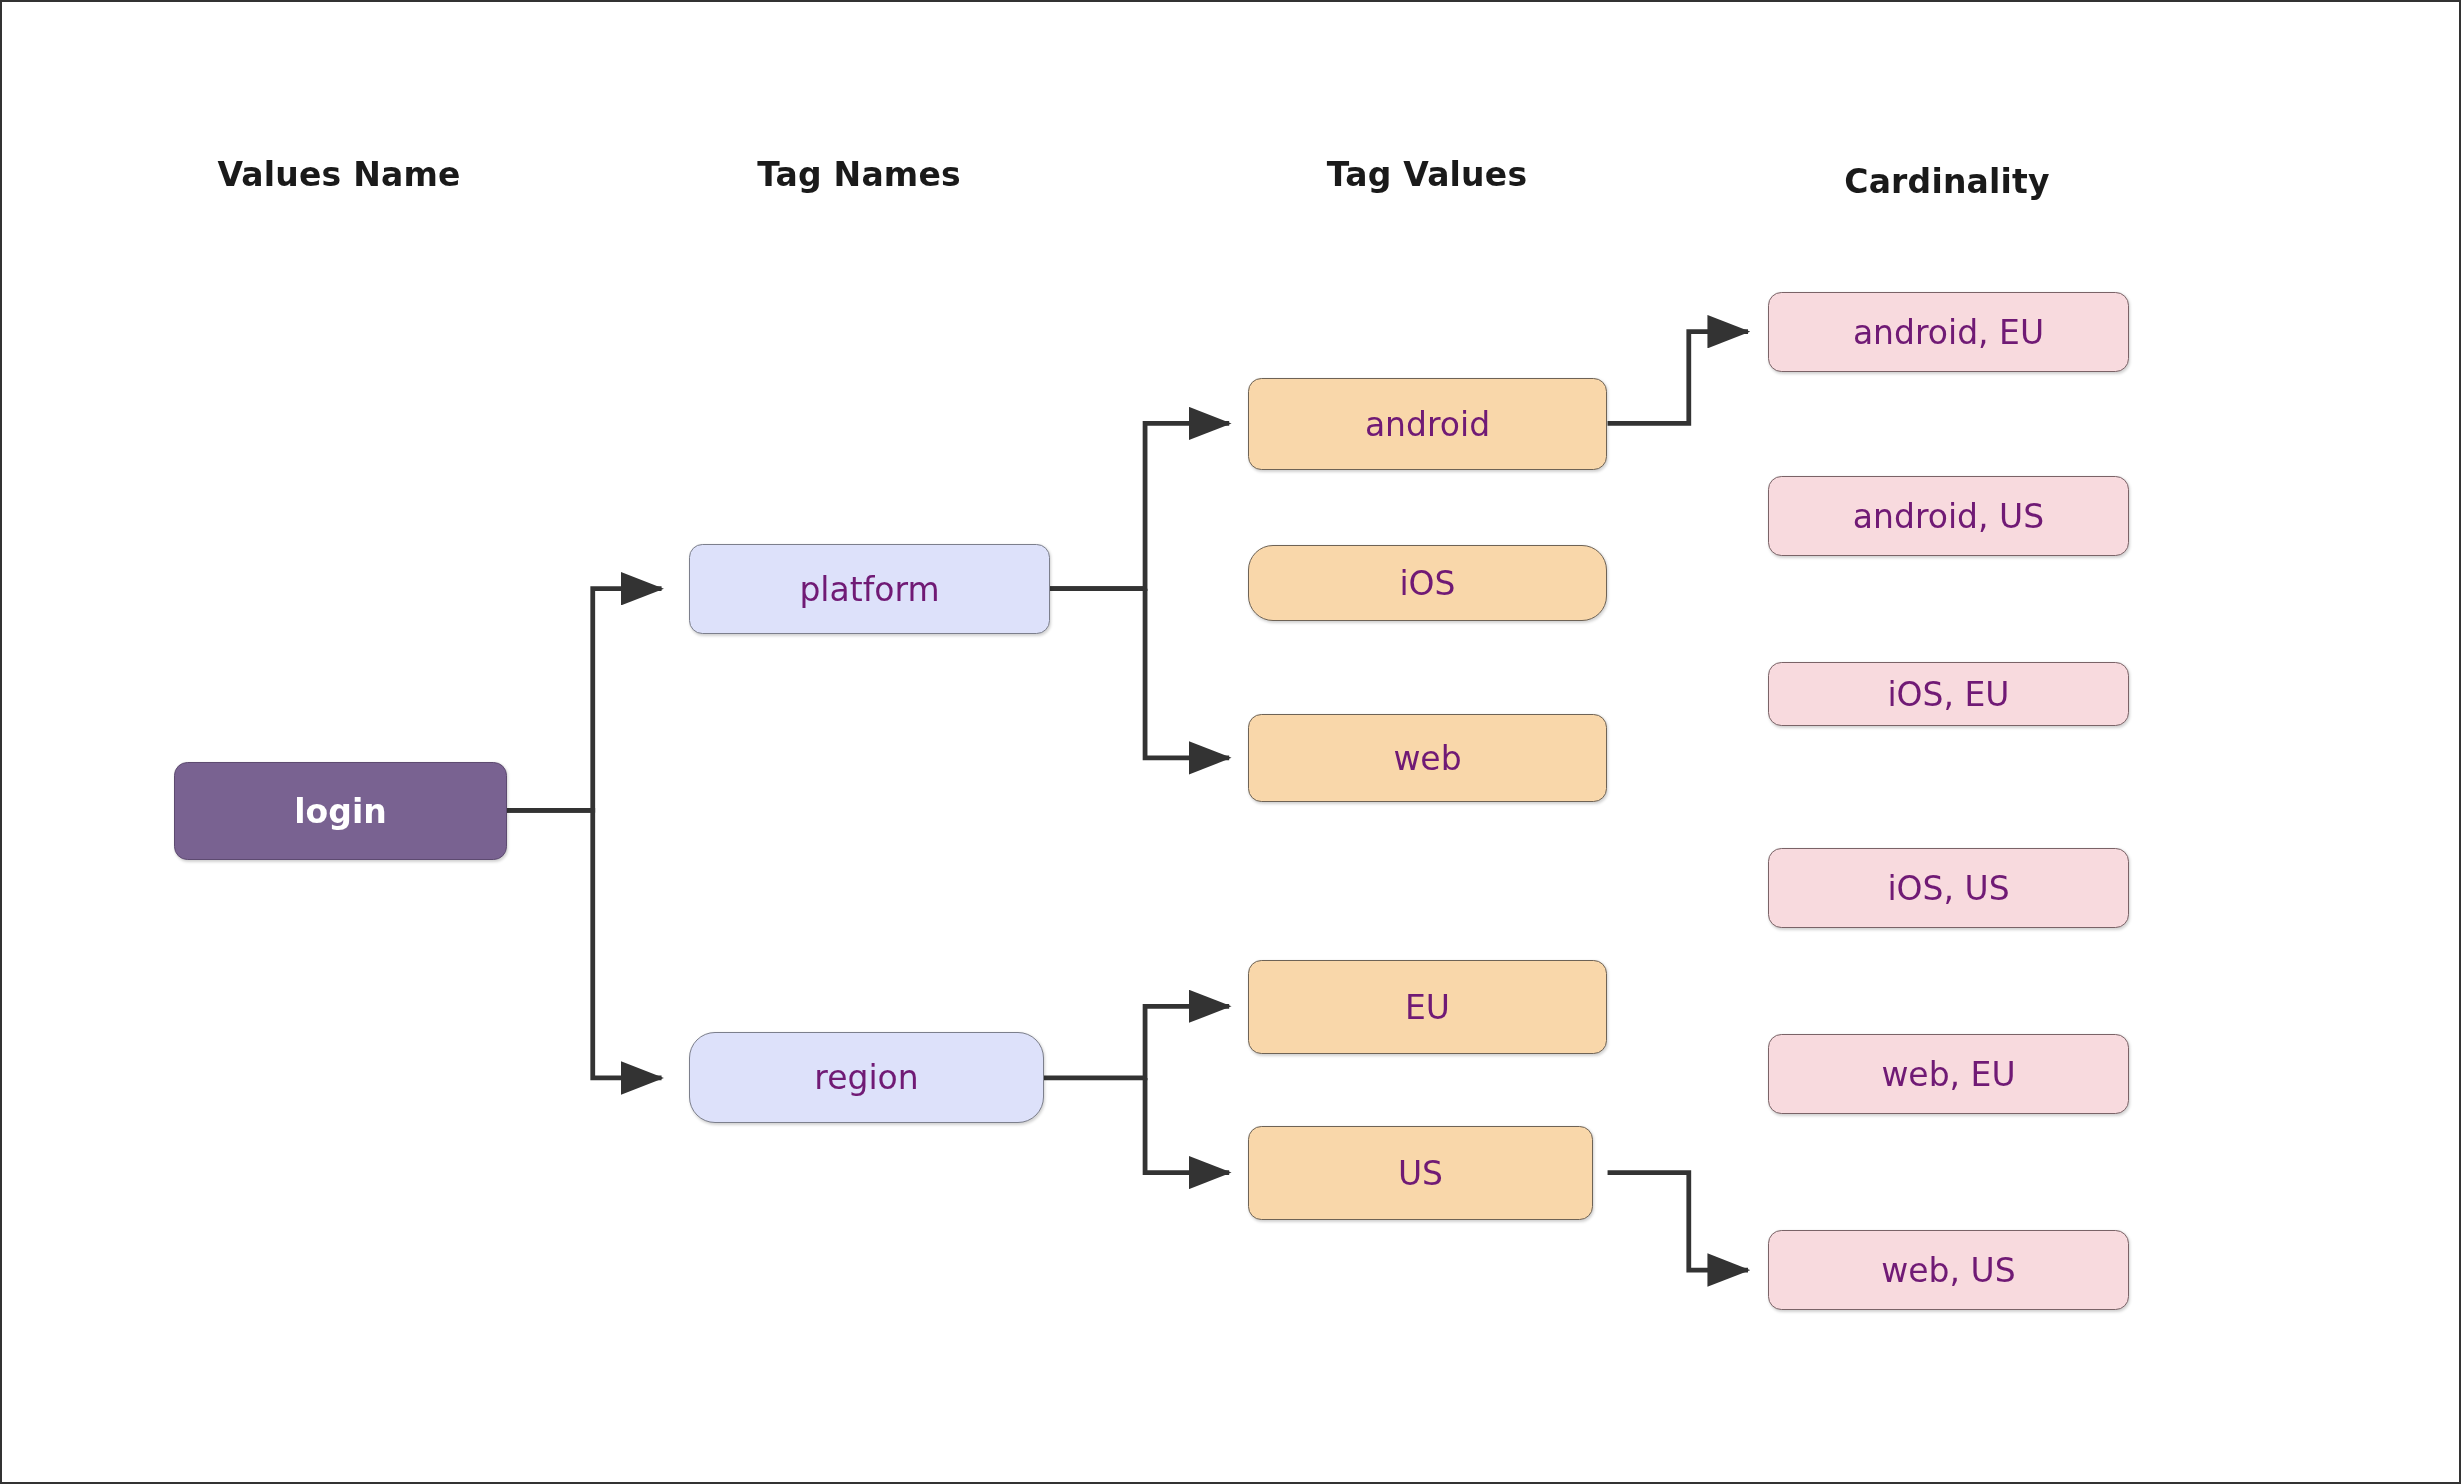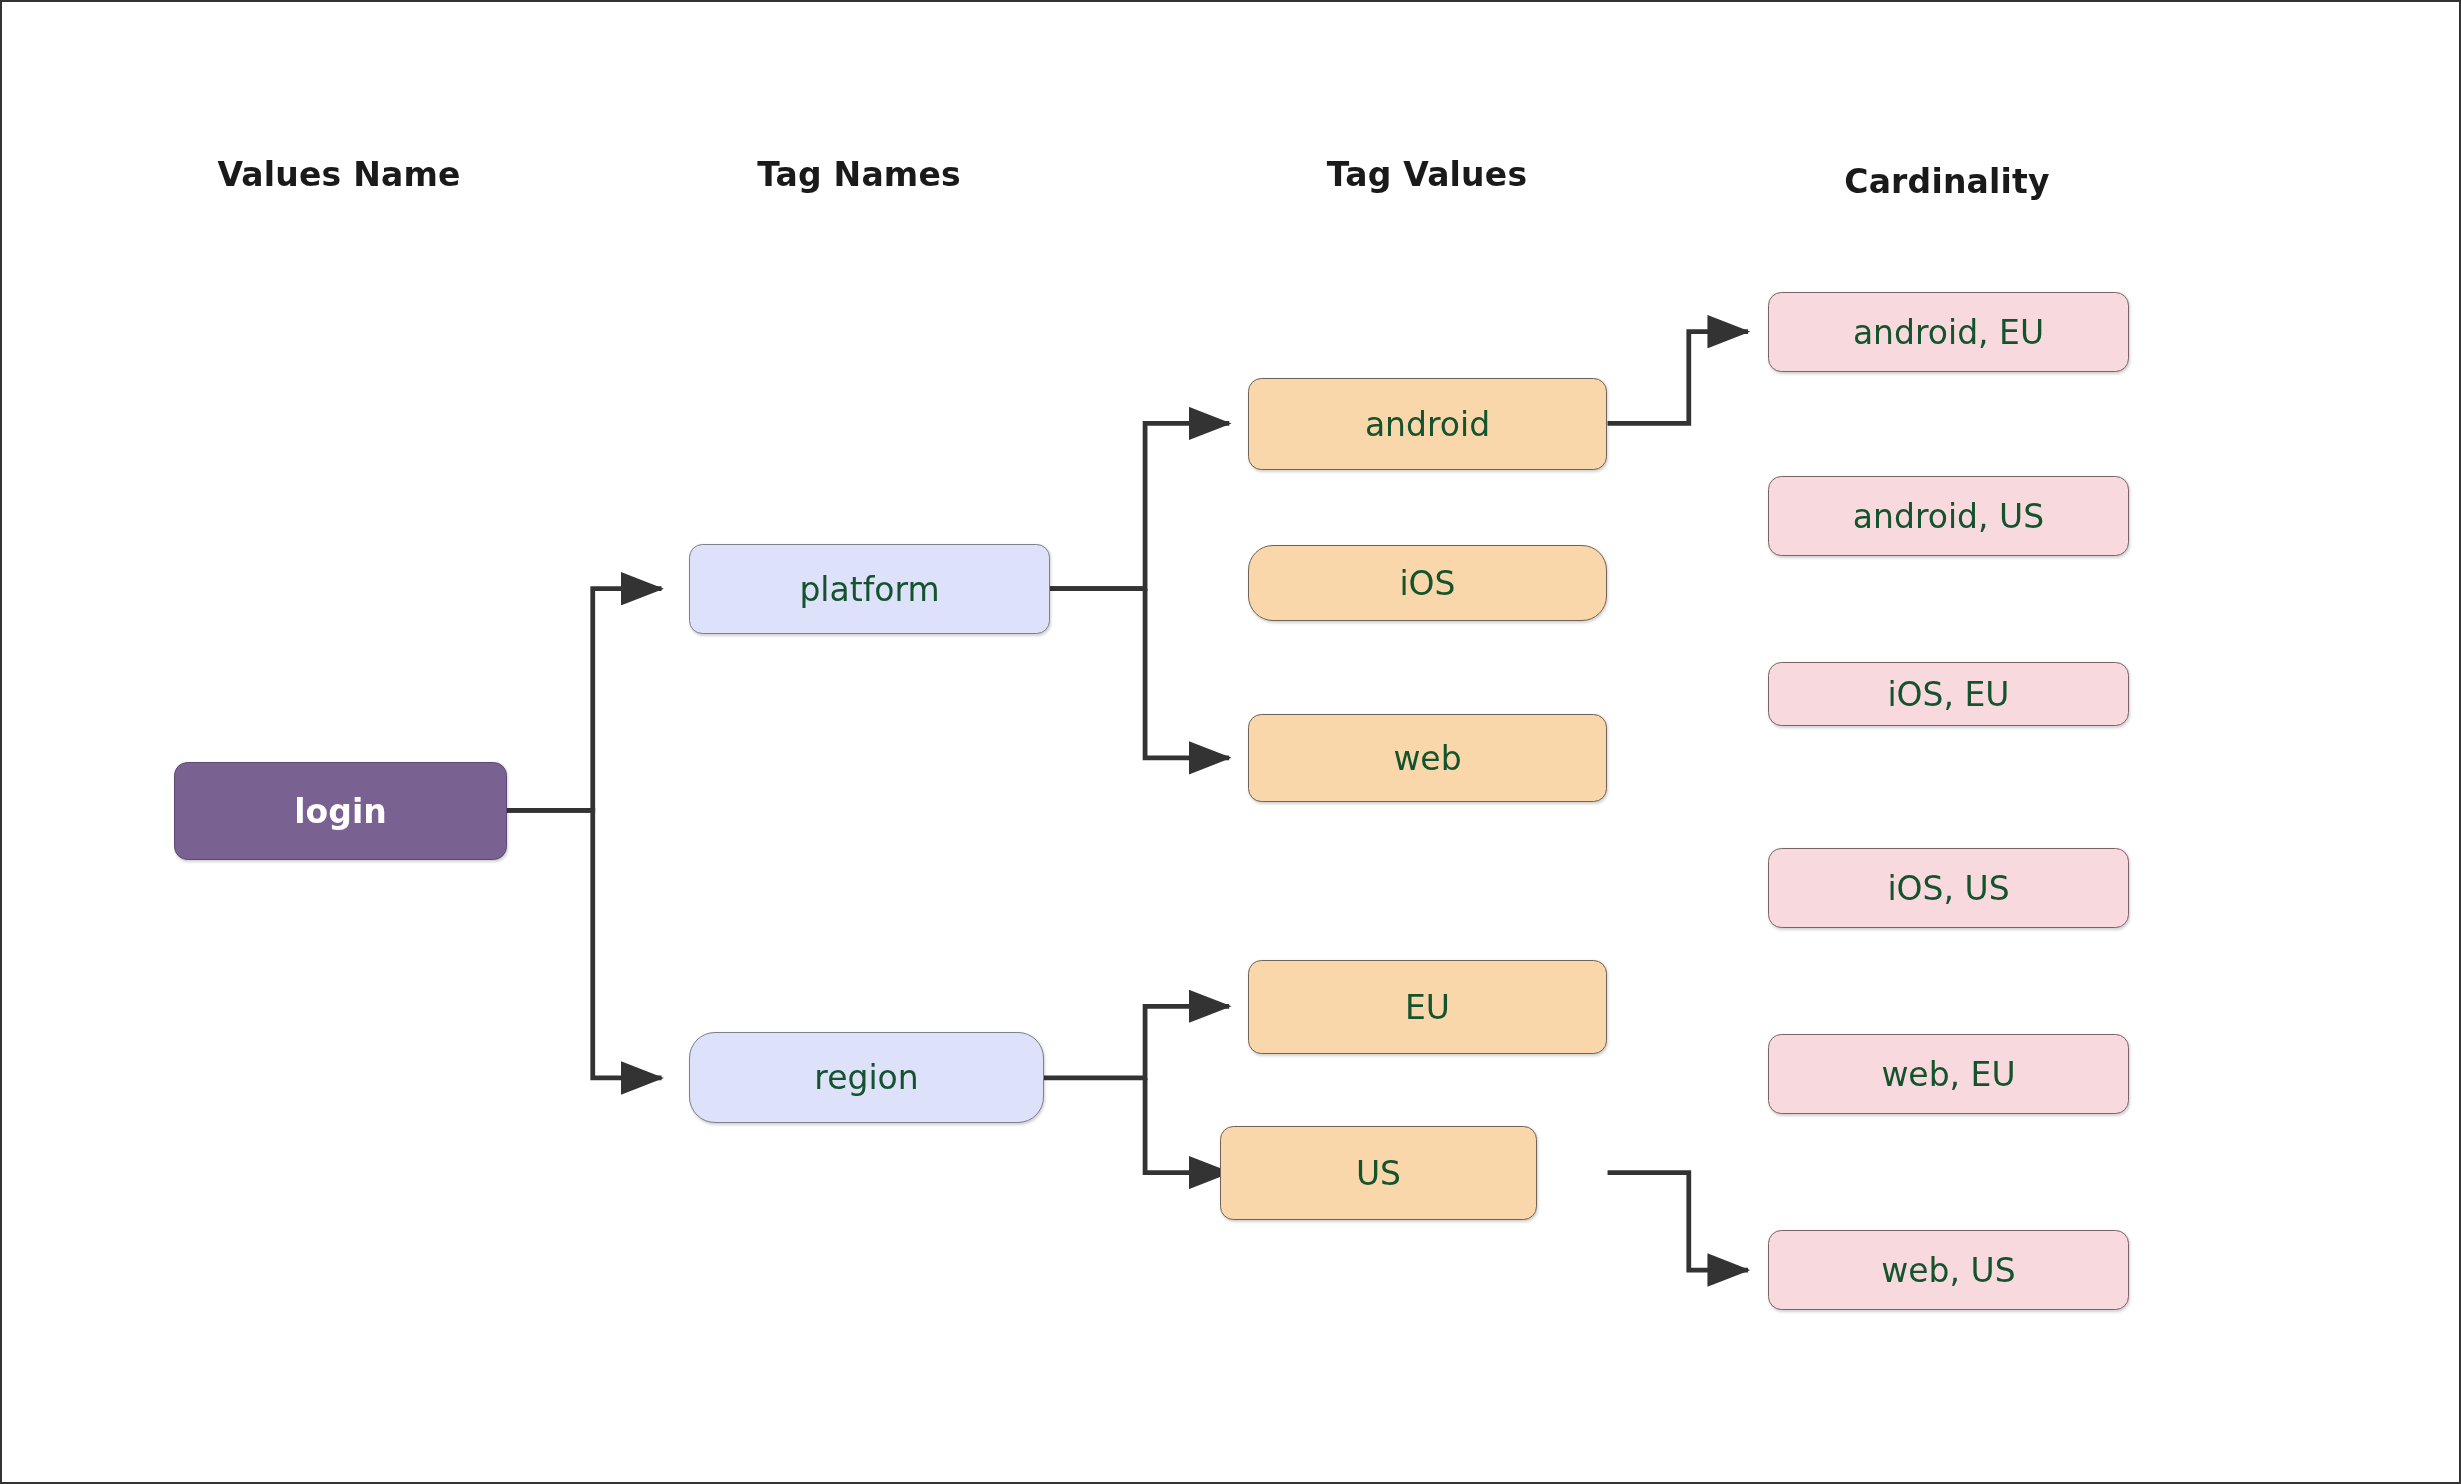--- a/index.html
+++ b/index.html
@@ -33,21 +33,21 @@
   }
   
   .node {
     position: absolute;
     box-sizing: border-box;
     border-radius: 13.4px;
     display: flex;
     align-items: center;
     justify-content: center;
     font-size: 33px;
-    color: #14532d;
+    color: #701a75;
     white-space: nowrap;
     box-shadow: 1px 1.9px 2.9px rgba(0,0,0,0.18);
   }
   .node-root {
     background: #796291;
     border: 1.9px solid #5d4a70;
     color: #ffffff;
     font-weight: bold;
   }
   .node-tagname {
@@ -111,21 +111,21 @@
       <div class="col-header" style="left: 1945px; top: 160px;">Cardinality</div>
     </div>
   <div id="node-layer">
       <div class="node node-root" style="left: 172px; top: 760px; width: 333px; height: 98px;">login</div>
       <div class="node node-tagname" style="left: 679px; top: 542px; width: 361px; height: 90px;">platform</div>
       <div class="node node-tagname" style="left: 679px; top: 1030px; width: 355px; height: 91px; border-radius: 26px;">region</div>
       <div class="node node-tagvalue" style="left: 1246px; top: 376px; width: 359px; height: 92px;">android</div>
       <div class="node node-tagvalue" style="left: 1246px; top: 543px; width: 359px; height: 76px; border-radius: 25px;">iOS</div>
       <div class="node node-tagvalue" style="left: 1246px; top: 712px; width: 359px; height: 88px;">web</div>
       <div class="node node-tagvalue" style="left: 1246px; top: 958px; width: 359px; height: 94px;">EU</div>
-      <div class="node node-tagvalue" style="left: 1218px; top: 1124px; width: 317px; height: 94px;">US</div>
+      <div class="node node-tagvalue" style="left: 1246px; top: 1124px; width: 345px; height: 94px;">US</div>
       <div class="node node-card" style="left: 1766px; top: 290px; width: 361px; height: 80px;">android, EU</div>
       <div class="node node-card" style="left: 1766px; top: 474px; width: 361px; height: 80px;">android, US</div>
       <div class="node node-card" style="left: 1766px; top: 660px; width: 361px; height: 64px;">iOS, EU</div>
       <div class="node node-card" style="left: 1766px; top: 846px; width: 361px; height: 80px;">iOS, US</div>
       <div class="node node-card" style="left: 1766px; top: 1032px; width: 361px; height: 80px;">web, EU</div>
       <div class="node node-card" style="left: 1766px; top: 1228px; width: 361px; height: 80px;">web, US</div>
     </div>
 
 </div>
 

